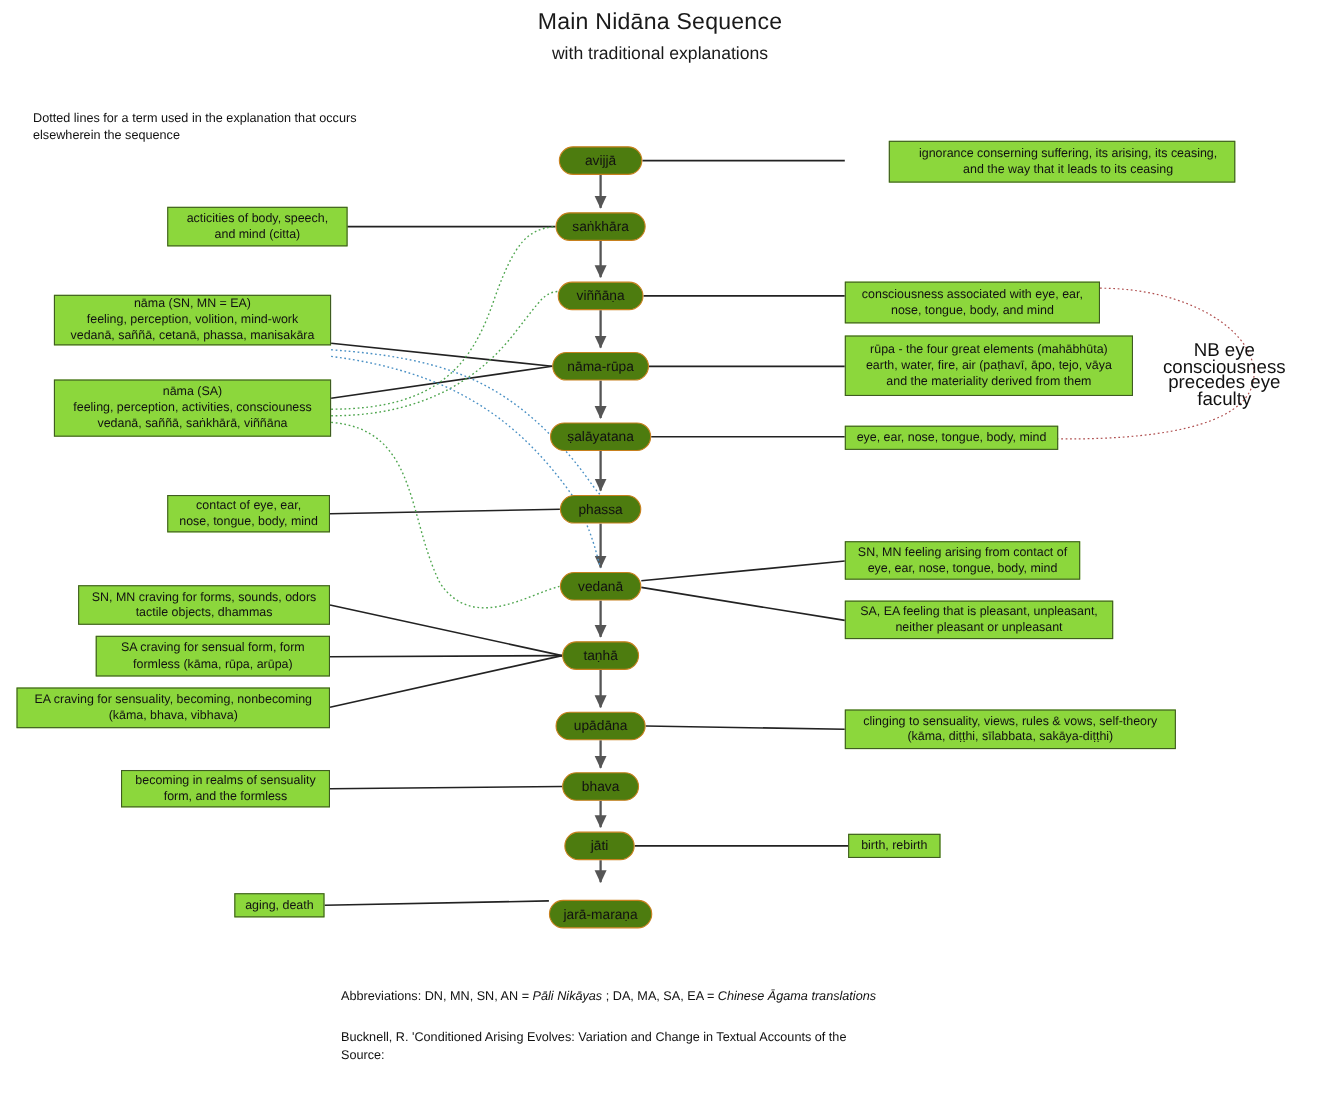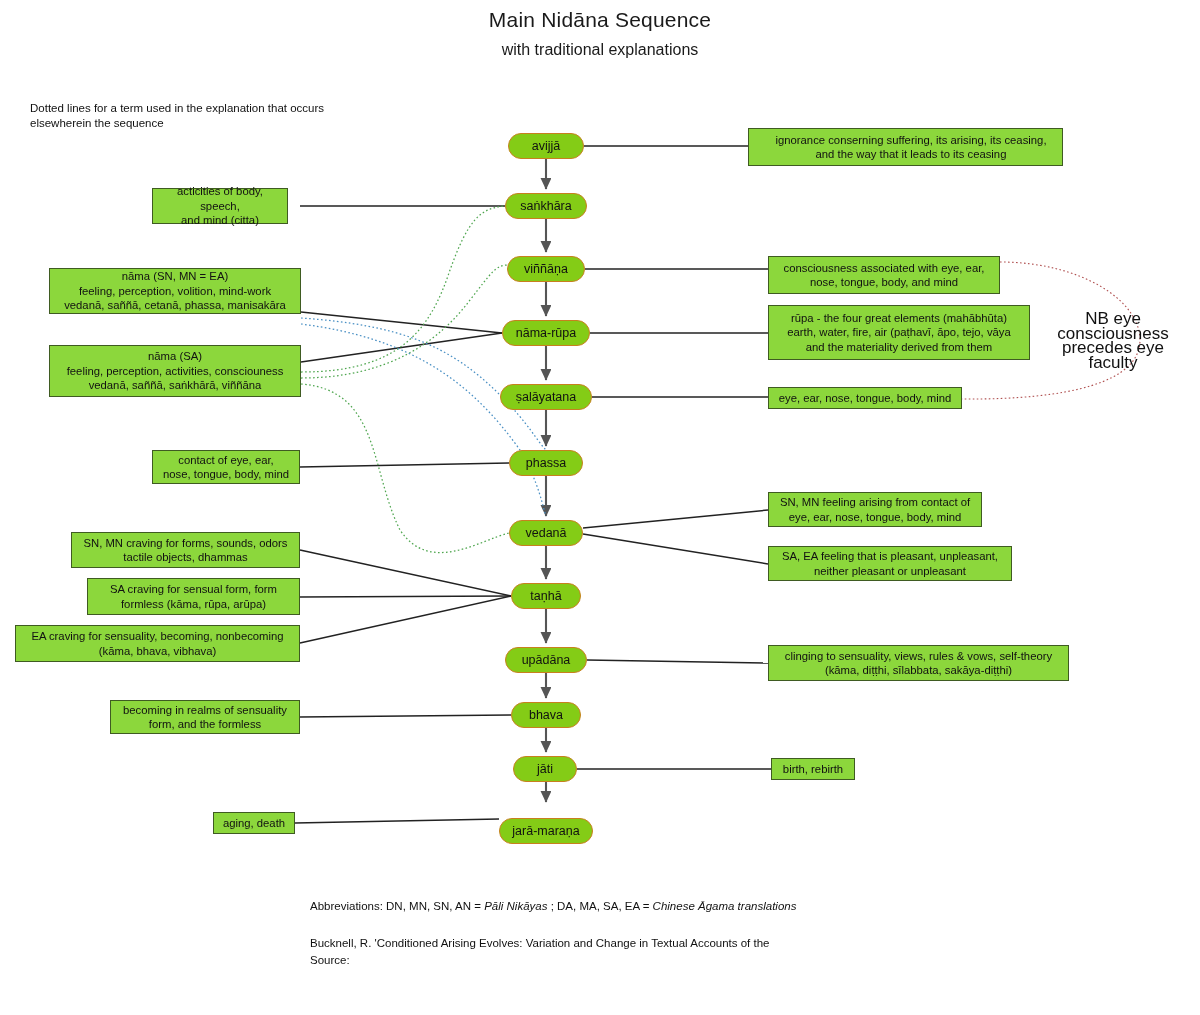--- a/index.html
+++ b/index.html
@@ -47,21 +47,21 @@
     left: 30px;
     top: 101px;
     width: 300px;
     font-size: 11.5px;
     line-height: 15px;
     color: #111;
   }
   .node {
     position: absolute;
     box-sizing: border-box;
-    background: #84cc16;
+    background: #4d7c0f;
     border: 1.3px solid #C8801E;
     border-radius: 13px;
     font-size: 12.5px;
     color: #111111;
     display: flex;
     align-items: center;
     justify-content: center;
     text-align: center;
     height: 26px;
     z-index: 3;
@@ -211,23 +211,23 @@
         <span>bhava</span>
       </div>
       <div class="node" style="left: 513px; top: 756px; width: 64px;">
         <span>jāti</span>
       </div>
       <div class="node" style="left: 499px; top: 806px; width: 94px; margin-top: 12px;">
         <span>jarā-maraṇa</span>
       </div>
     </div>
   <div id="box-container">
-      <div class="gbox" style="left: 748px; top: 128px; width: 315px; height: 38px; padding-left: 16px;"><span>ignorance conserning suffering, its arising, its ceasing,
+      <div class="gbox" style="left: 808px; top: 128px; width: 315px; height: 38px; padding-left: 16px;"><span>ignorance conserning suffering, its arising, its ceasing,
 and the way that it leads to its ceasing</span></div>
-      <div class="gbox" style="left: 152px; top: 188px; width: 136px; height: 36px;"><span>acticities of body, speech,
+      <div class="gbox" style="left: 152px; top: 188px; width: 164px; height: 36px;"><span>acticities of body, speech,
 and mind (citta)</span></div>
       <div class="gbox" style="left: 768px; top: 256px; width: 232px; height: 38px;"><span>consciousness associated with eye, ear,
 nose, tongue, body, and mind</span></div>
       <div class="gbox" style="left: 49px; top: 268px; width: 252px; height: 46px;"><span>nāma (SN, MN = EA)
 feeling, perception, volition, mind-work
 vedanā, saññā, cetanā, phassa, manisakāra</span></div>
       <div class="gbox" style="left: 768px; top: 305px; width: 262px; height: 55px;"><span>rūpa - the four great elements (mahābhūta)
 earth, water, fire, air (paṭhavī, āpo, tejo, vāya
 and the materiality derived from them</span></div>
       <div class="gbox" style="left: 49px; top: 345px; width: 252px; height: 52px;"><span>nāma (SA)

